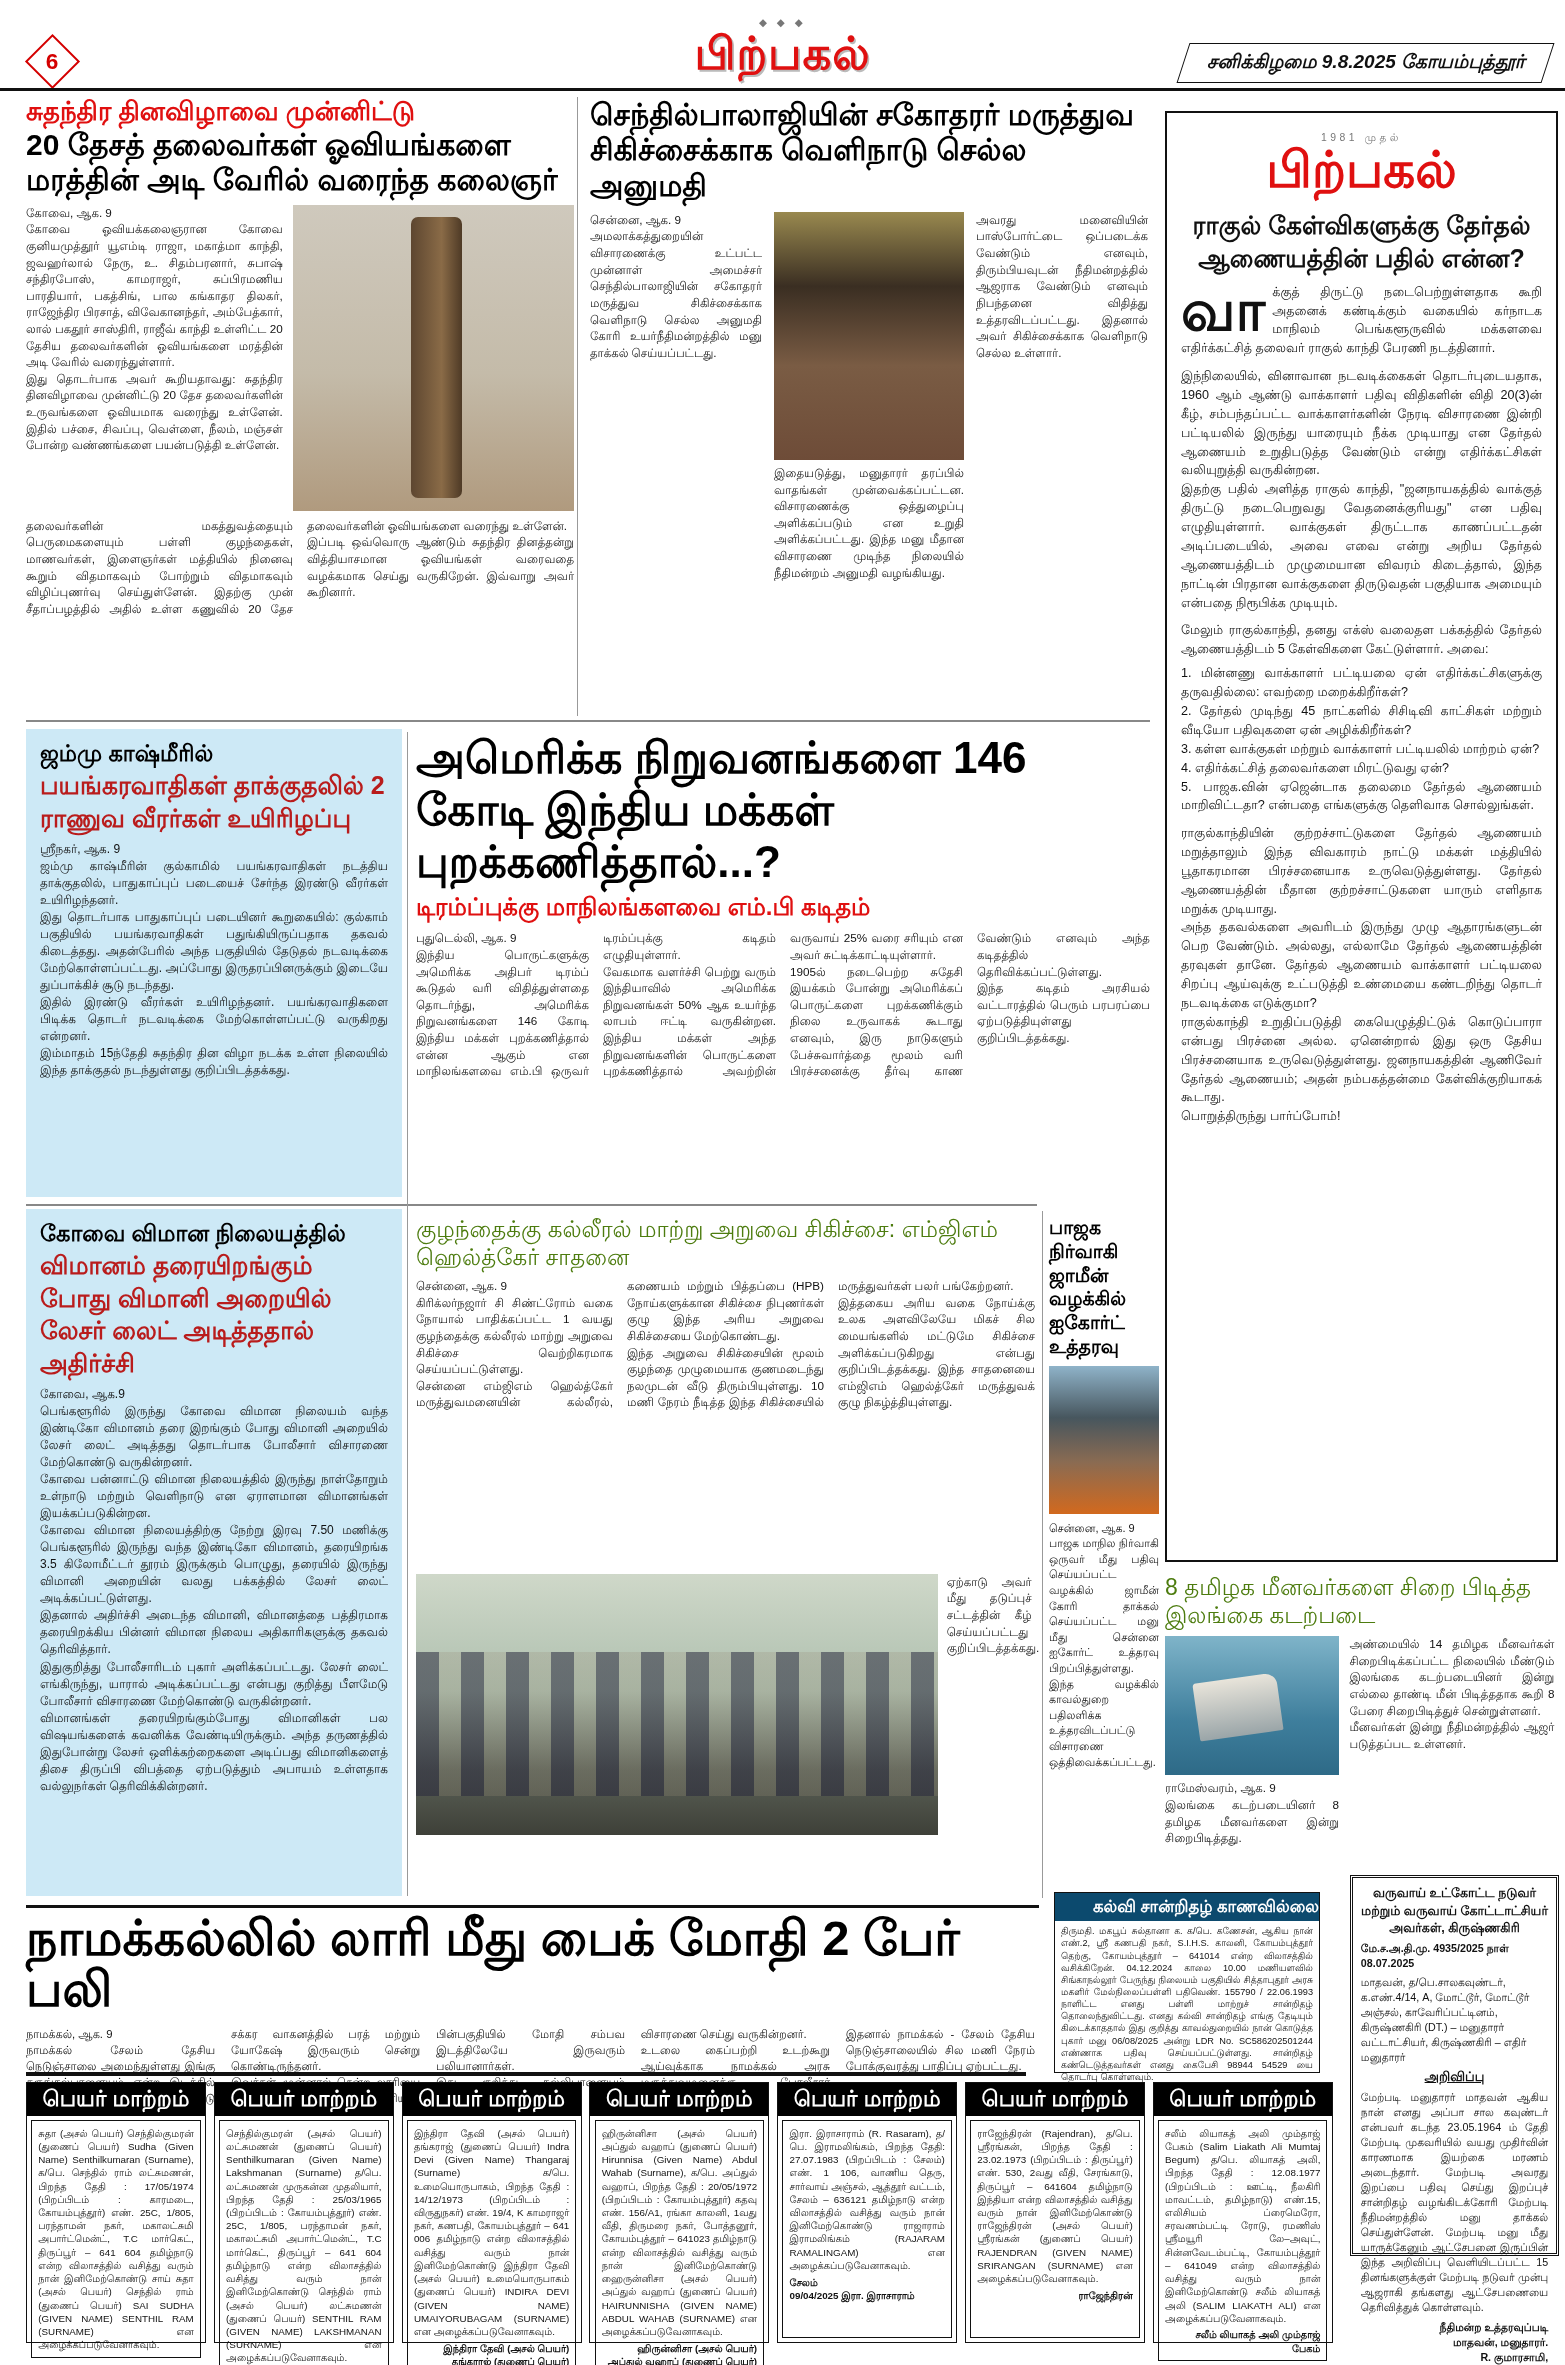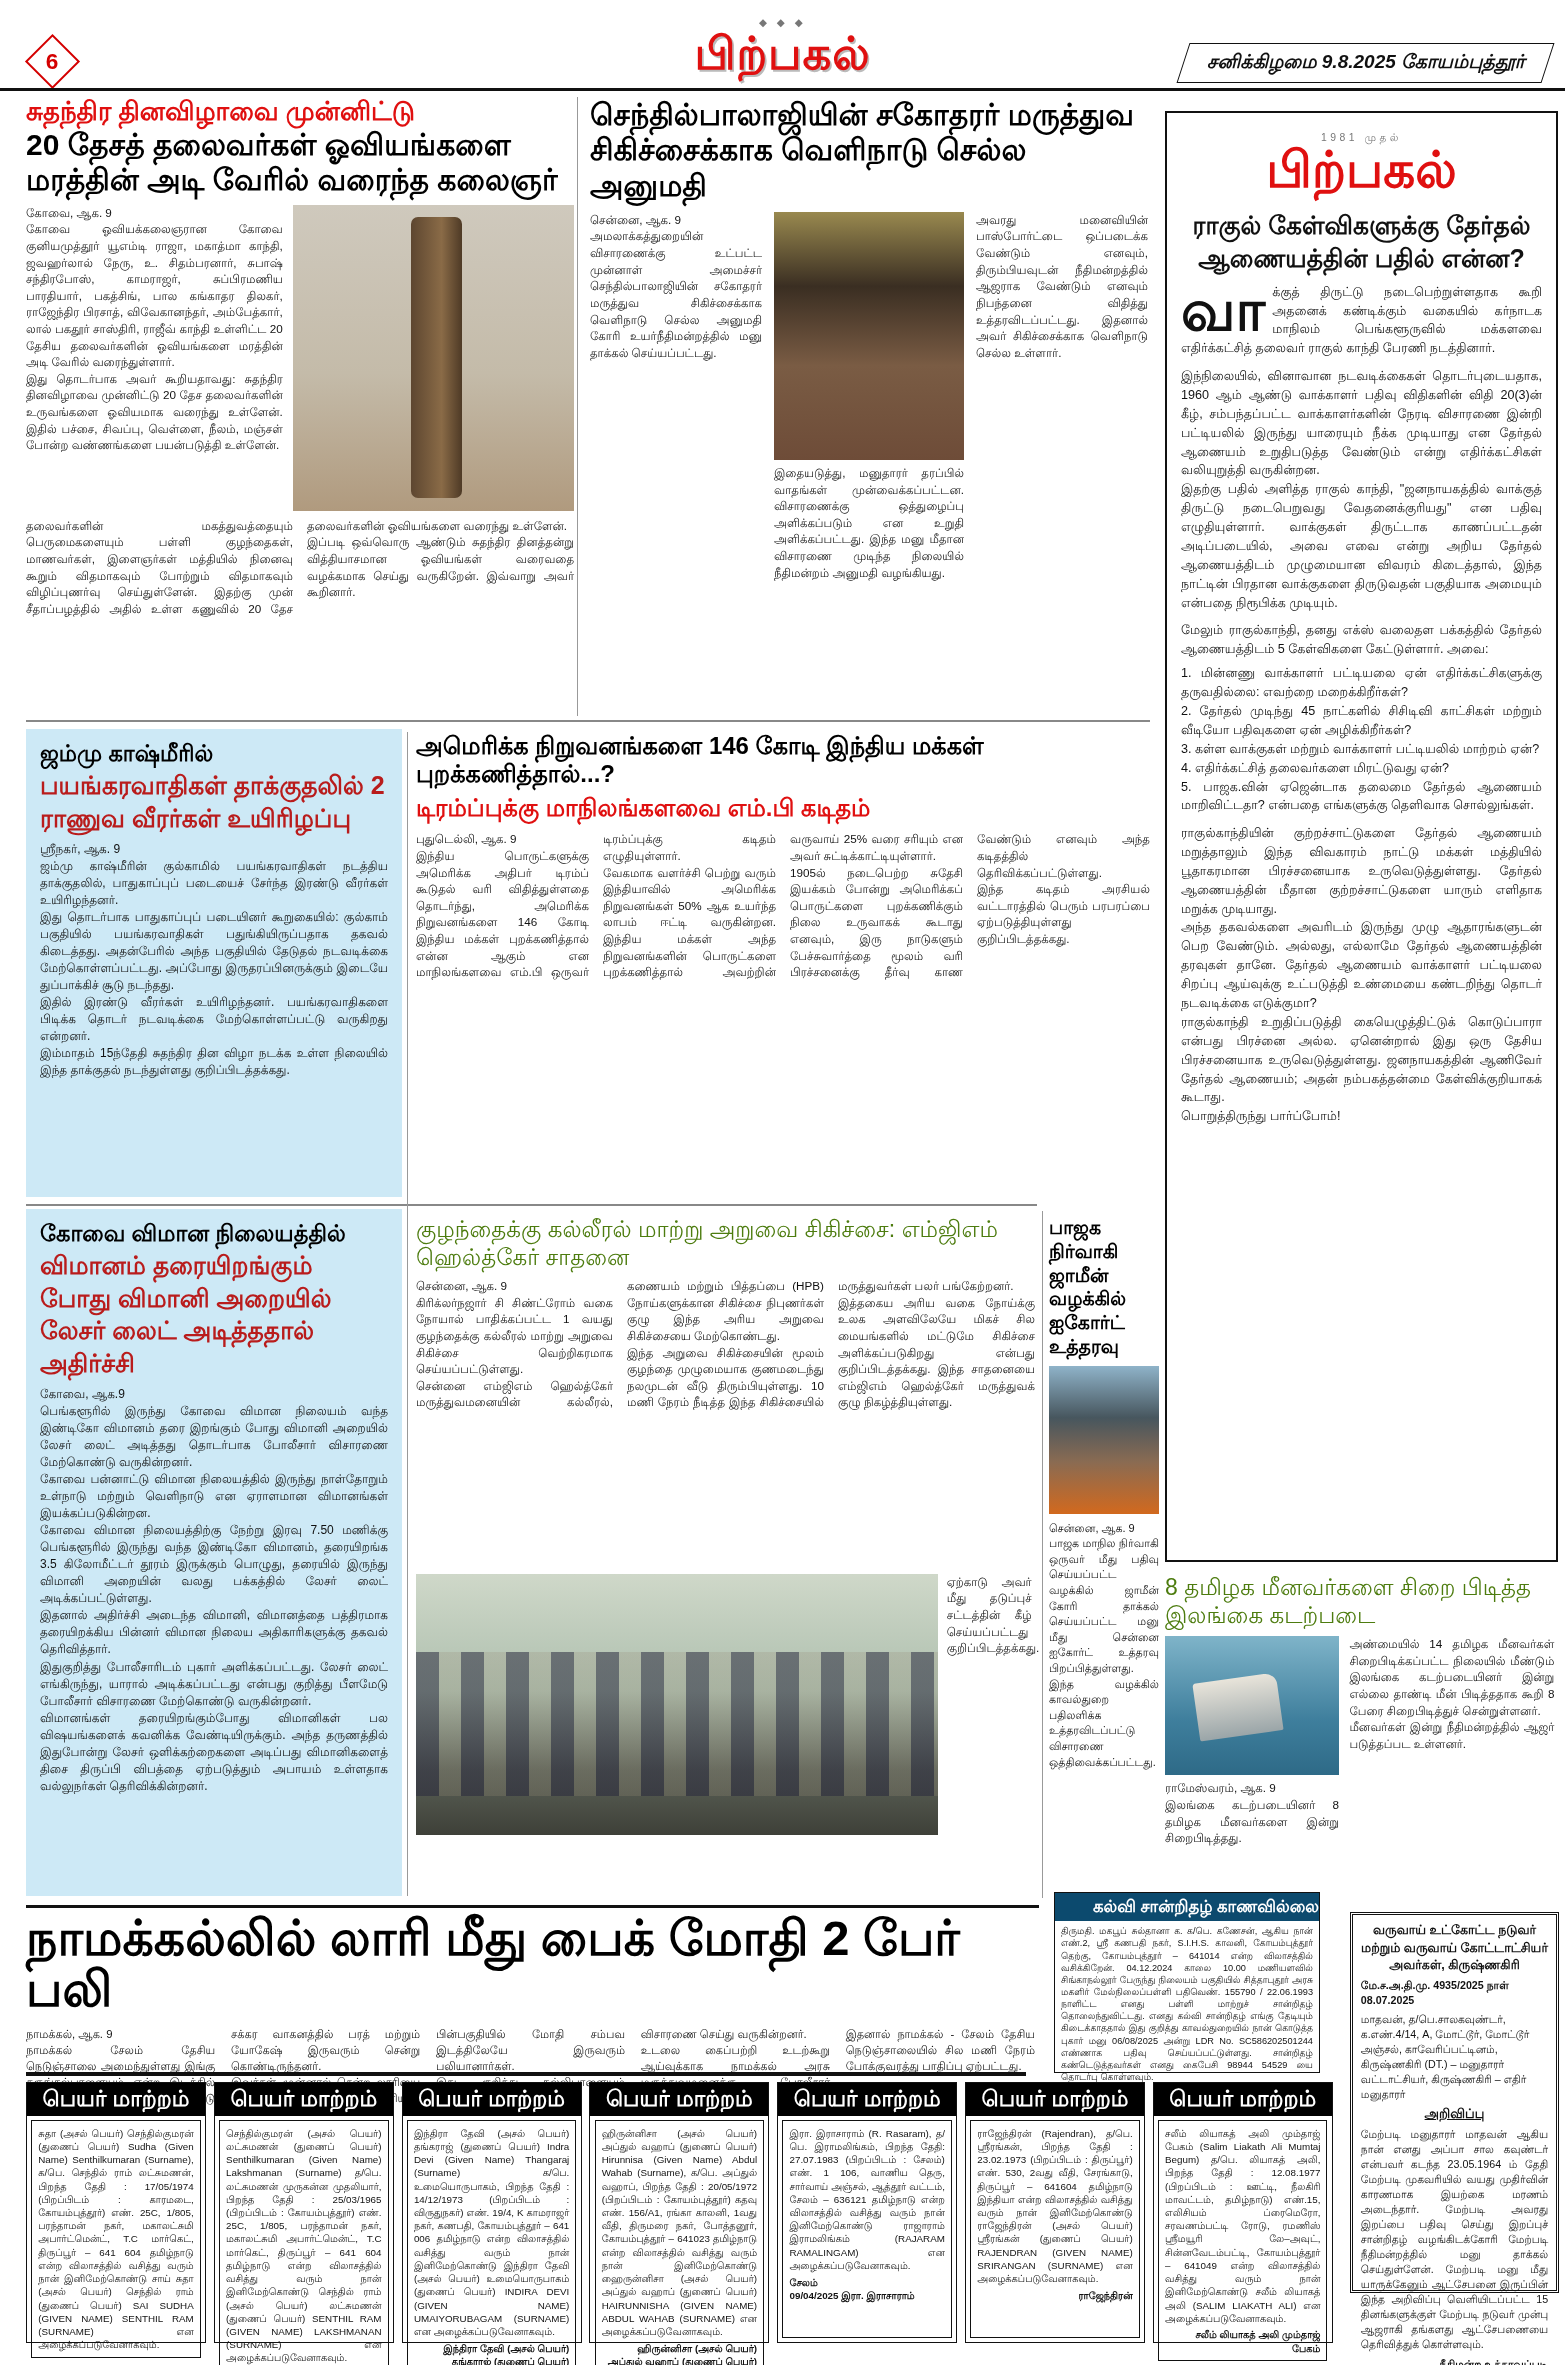--- a/index.html
+++ b/index.html
@@ -137,21 +137,21 @@
     <div class="box-kicker">ஜம்மு காஷ்மீரில்</div>
     <div class="hl-pink">பயங்கரவாதிகள் தாக்குதலில் 2 ராணுவ வீரர்கள் உயிரிழப்பு</div>
     <div class="body-text pre" style="margin-top:7px;font-size:12px;">ஸ்ரீநகர், ஆக. 9
 ஜம்மு காஷ்மீரின் குல்காமில் பயங்கரவாதிகள் நடத்திய தாக்குதலில், பாதுகாப்புப் படையைச் சேர்ந்த இரண்டு வீரர்கள் உயிரிழந்தனர்.
 இது தொடர்பாக பாதுகாப்புப் படையினர் கூறுகையில்: குல்காம் பகுதியில் பயங்கரவாதிகள் பதுங்கியிருப்பதாக தகவல் கிடைத்தது. அதன்பேரில் அந்த பகுதியில் தேடுதல் நடவடிக்கை மேற்கொள்ளப்பட்டது. அப்போது இருதரப்பினருக்கும் இடையே துப்பாக்கிச் சூடு நடந்தது.
 இதில் இரண்டு வீரர்கள் உயிரிழந்தனர். பயங்கரவாதிகளை பிடிக்க தொடர் நடவடிக்கை மேற்கொள்ளப்பட்டு வருகிறது என்றனர்.
 இம்மாதம் 15ந்தேதி சுதந்திர தின விழா நடக்க உள்ள நிலையில் இந்த தாக்குதல் நடந்துள்ளது குறிப்பிடத்தக்கது.</div>
   </div>
 
   <div class="abs" style="left:416px;top:732px;width:734px;">
-    <div class="hl-xl" style="font-size:24px;">அமெரிக்க நிறுவனங்களை 146 கோடி இந்திய மக்கள் புறக்கணித்தால்...?</div>
+    <div class="hl-xl" style="font-size:44px;">அமெரிக்க நிறுவனங்களை 146 கோடி இந்திய மக்கள் புறக்கணித்தால்...?</div>
     <div class="hl-red-sub" style="margin:5.2px 0 8.7px 0;">டிரம்ப்புக்கு மாநிலங்களவை எம்.பி கடிதம்</div>
     <div class="body-text pre cols4" style="height:291px;">புதுடெல்லி, ஆக. 9
 இந்திய பொருட்களுக்கு அமெரிக்க அதிபர் டிரம்ப் கூடுதல் வரி விதித்துள்ளதை தொடர்ந்து, அமெரிக்க நிறுவனங்களை 146 கோடி இந்திய மக்கள் புறக்கணித்தால் என்ன ஆகும் என மாநிலங்களவை எம்.பி ஒருவர் டிரம்ப்புக்கு கடிதம் எழுதியுள்ளார்.
 வேகமாக வளர்ச்சி பெற்று வரும் இந்தியாவில் அமெரிக்க நிறுவனங்கள் 50% ஆக உயர்ந்த லாபம் ஈட்டி வருகின்றன. இந்திய மக்கள் அந்த நிறுவனங்களின் பொருட்களை புறக்கணித்தால் அவற்றின் வருவாய் 25% வரை சரியும் என அவர் சுட்டிக்காட்டியுள்ளார்.
 1905ல் நடைபெற்ற சுதேசி இயக்கம் போன்று அமெரிக்கப் பொருட்களை புறக்கணிக்கும் நிலை உருவாகக் கூடாது எனவும், இரு நாடுகளும் பேச்சுவார்த்தை மூலம் வரி பிரச்சனைக்கு தீர்வு காண வேண்டும் எனவும் அந்த கடிதத்தில் தெரிவிக்கப்பட்டுள்ளது.
 இந்த கடிதம் அரசியல் வட்டாரத்தில் பெரும் பரபரப்பை ஏற்படுத்தியுள்ளது குறிப்பிடத்தக்கது.</div>
   </div>
 
   <div class="abs rule-h" style="left:26px;top:1204px;width:1011px;height:1.7px;background:#888;"></div>
   <div class="abs rule-v" style="left:407px;top:732px;height:1164px;"></div>
@@ -204,21 +204,21 @@
   </div>
 
   <div class="abs blk-box" style="left:1054px;top:1892px;width:266px;height:181px;">
     <div class="blk-head" style="font-size:16.5px;">கல்வி சான்றிதழ் காணவில்லை</div>
     <div style="padding:4.3px 6px;font-size:9.2px;line-height:1.32;text-align:justify;">
       <span class="pre">திருமதி. மகபூப் சுல்தானா க. க/பெ. கணேசன், ஆகிய நான் எண்.2, ஸ்ரீ கணபதி நகர், S.I.H.S. காலனி, கோயம்புத்தூர் தெற்கு, கோயம்புத்தூர் – 641014 என்ற விலாசத்தில் வசிக்கிறேன். 04.12.2024 காலை 10.00 மணியளவில் சிங்காநல்லூர் பேருந்து நிலையம் பகுதியில் சித்தாபுதூர் அரசு மகளிர் மேல்நிலைப்பள்ளி பதிவெண். 155790 / 22.06.1993 நாளிட்ட எனது பள்ளி மாற்றுச் சான்றிதழ் தொலைந்துவிட்டது. எனது கல்வி சான்றிதழ் எங்கு தேடியும் கிடைக்காததால் இது குறித்து காவல்துறையில் நான் கொடுத்த புகார் மனு 06/08/2025 அன்று LDR No. SC586202501244 எண்ணாக பதிவு செய்யப்பட்டுள்ளது. சான்றிதழ் கண்டெடுத்தவர்கள் எனது கைபேசி 98944 54529 யை தொடர்பு கொள்ளவும்.</span>
       <div class="nc-sign" style="font-size:9.2px;">திருமதி. மகபூப் சுல்தானா க.</div>
     </div>
   </div>
 
-  <div class="abs rev-box" style="left:1350px;top:1875px;width:209px;height:381px;margin-top:37px;">
+  <div class="abs rev-box" style="left:1350px;top:1875px;width:209px;height:381px;">
     <div class="rev-head pre">வருவாய் உட்கோட்ட நடுவர் மற்றும் வருவாய் கோட்டாட்சியர் அவர்கள், கிருஷ்ணகிரி</div>
     <div style="font-weight:bold;margin-top:3.5px;">மே.ச.அ.தி.மு. 4935/2025 நாள் 08.07.2025</div>
     <div class="pre" style="margin-top:3.5px;">மாதவன், த/பெ.சாலகவுண்டர், க.எண்.4/14, A, மோட்டூர், மோட்டூர் அஞ்சல், காவேரிப்பட்டினம், கிருஷ்ணகிரி (DT.) – மனுதாரர்
 வட்டாட்சியர், கிருஷ்ணகிரி – எதிர் மனுதாரர்</div>
     <div class="rev-sub">அறிவிப்பு</div>
     <div class="pre" style="text-align:justify;">மேற்படி மனுதாரர் மாதவன் ஆகிய நான் எனது அப்பா சால கவுண்டர் என்பவர் கடந்த 23.05.1964 ம் தேதி மேற்படி முகவரியில் வயது முதிர்வின் காரணமாக இயற்கை மரணம் அடைந்தார். மேற்படி அவரது இறப்பை பதிவு செய்து இறப்புச் சான்றிதழ் வழங்கிடக்கோரி மேற்படி நீதிமன்றத்தில் மனு தாக்கல் செய்துள்ளேன். மேற்படி மனு மீது யாருக்கேனும் ஆட்சேபனை இருப்பின் இந்த அறிவிப்பு வெளியிடப்பட்ட 15 தினங்களுக்குள் மேற்படி நடுவர் முன்பு ஆஜராகி தங்களது ஆட்சேபணையை தெரிவித்துக் கொள்ளவும்.</div>
     <div class="pre" style="text-align:right;font-weight:bold;margin-top:5.2px;">நீதிமன்ற உத்தரவுப்படி
 மாதவன், மனுதாரர்.
 R. குமாரசாமி,
 வழக்கறிஞர் &amp; நோட்டரி

